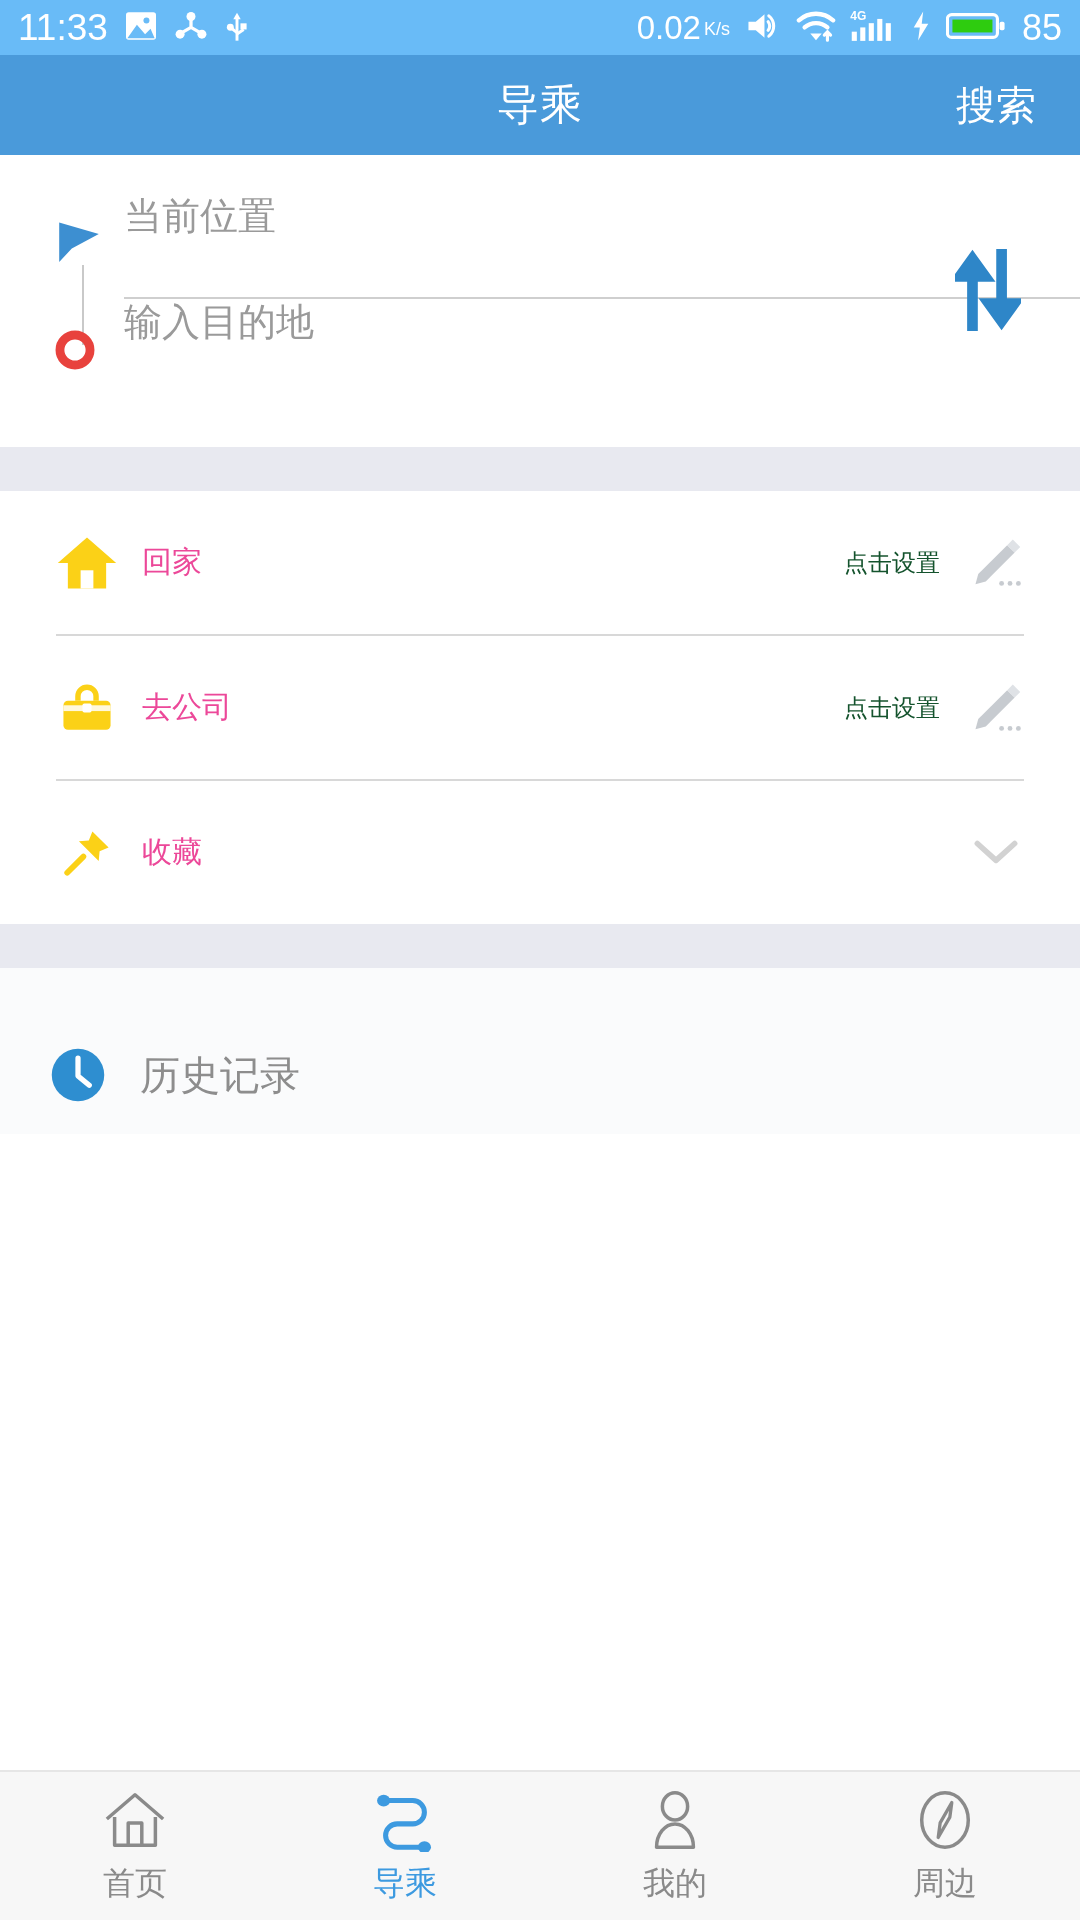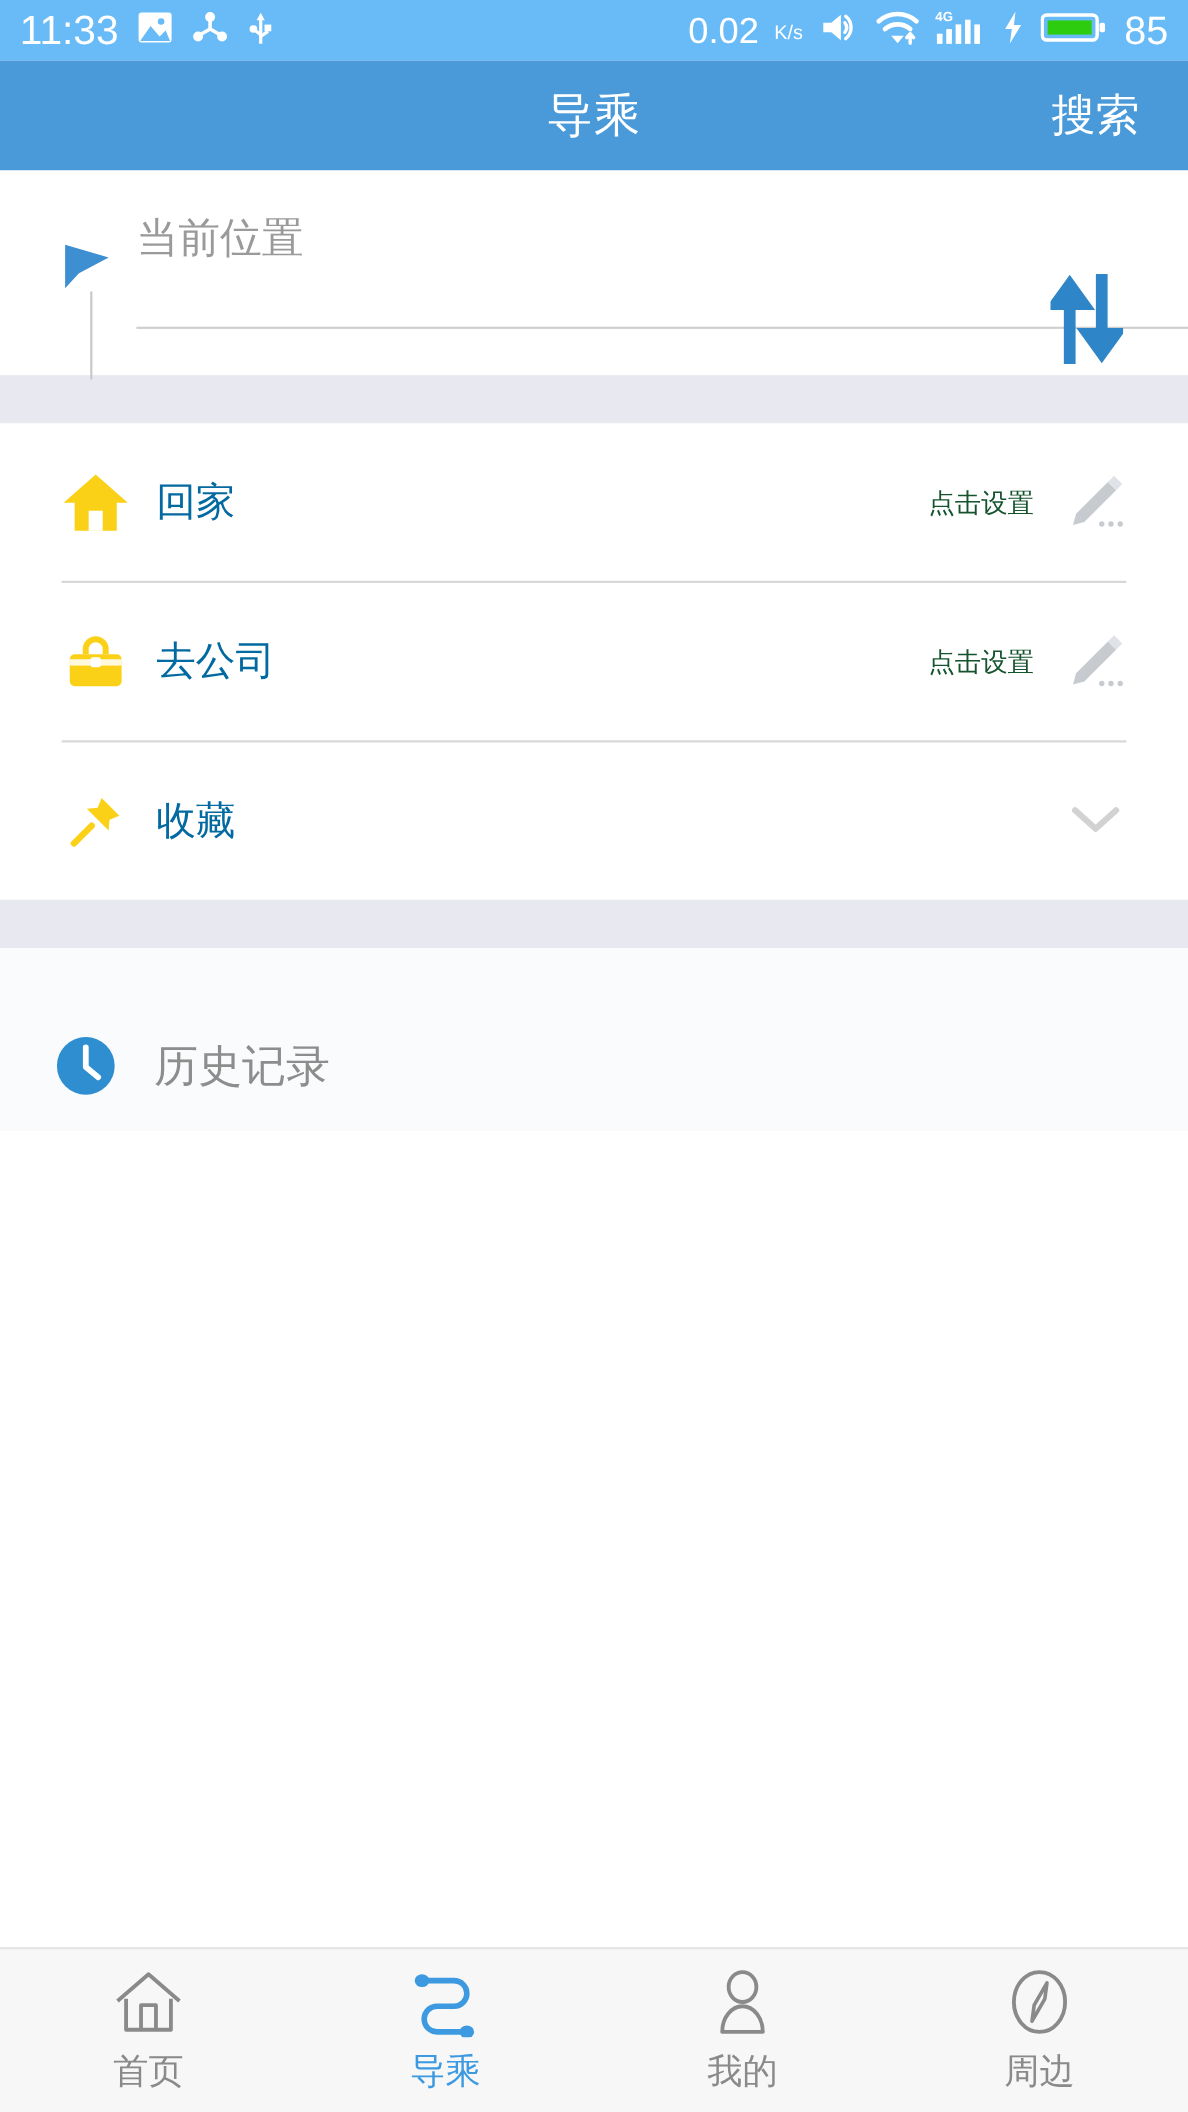--- a/index.html
+++ b/index.html
@@ -13,21 +13,21 @@
 
   
   .statusbar {
     height:55px; background:#69bbf7; flex:0 0 55px;
     display:flex; align-items:center; padding:0 18px; color:#fff;
   }
   .sb-left { display:flex; align-items:center; gap:16px; }
   .sb-time { font-size:37px; font-weight:500; letter-spacing:0px; line-height:1; }
   .sb-right { margin-left:auto; display:flex; align-items:center; gap:14px;text-align:right; }
   .sb-speed { font-size:33px; font-weight:500; display:flex; align-items:flex-end; line-height:1; }
-  .sb-speed .unit { font-size:18px; margin-left:14px; position:relative; top:-6px; }
+  .sb-speed .unit { font-size:18px; margin-left:3px; position:relative; top:-6px; }
   .sb-batt-num { font-size:36px; font-weight:500; line-height:1; margin-left:2px; }
   .ic { display:inline-block; }
 
   
   .header {
     height:100px; flex:0 0 100px; background:#4a9ada;
     display:flex; align-items:center; justify-content:center;
     position:relative;
   }
   .header-title { color:#fff; font-size:42px; font-weight:400; letter-spacing:1px; }
@@ -61,21 +61,21 @@
   .band { background:#e8e9f0; flex:0 0 44px; height:44px; }
 
   
   .list-block { background:#ffffff; flex:0 0 auto; }
   .list-row {
     height:143px; display:flex; align-items:center;
     padding:0 44px 0 44px; position:relative;
   }
   .row-sep { height:2px; background:#d8d8d8; margin:0 56px; }
   .row-icon { width:86px; flex:0 0 86px; display:flex; align-items:center; justify-content:center; }
-  .row-label { font-size:36px; color:#0369a1; font-weight:400; margin-left:12px; }
+  .row-label { font-size:30px; color:#ec4899; font-weight:400; margin-left:12px; }
   .row-right { margin-left:auto; display:flex; align-items:center; gap:28px; }
   .row-hint { font-size:24px; color:#14532d; }
   .chev { margin-right:12px; }
 
   
   .history-block { background:#fafbfc; flex:0 0 auto; }
   .history-row { height:118px; display:flex; align-items:center; padding:0 48px;margin-top:48px; }
   .history-icon { width:80px; flex:0 0 80px; display:flex; align-items:center; }
   .history-label { font-size:40px; color:#8d8d8d; margin-left:12px; }
 
@@ -189,20 +189,28 @@
         <span class="route-icon-wrap">
           <svg width="54" height="54" viewBox="0 0 30 30">
               <path d="M4 3 L4 25 L11 17.5 L26 9.5 Z" fill="#3d8fd1"></path>
             </svg>
         </span>
         <span class="route-text">当前位置</span>
       </div>
 
       <div class="route-divider"></div>
 
+      <div class="route-row">
+        <span class="route-icon-wrap">
+          <svg width="46" height="46" viewBox="0 0 26 26">
+              <circle cx="13" cy="13" r="8.5" fill="none" stroke="#e8423d" stroke-width="5"></circle>
+            </svg>
+        </span>
+        <span class="route-text">输入目的地</span>
+      </div>
     </div>
 
     <div class="swap-btn">
       <span>
         <svg width="66" height="82" viewBox="0 0 34 42">
           <path d="M9 40 L9 11 M9 5 L2.5 14 L15.5 14 Z" stroke="#2e86c8" stroke-width="5.5" fill="#2e86c8" stroke-linecap="square"></path>
           <path d="M24 2 L24 31 M24 37 L17.5 28 L30.5 28 Z" stroke="#2e86c8" stroke-width="5.5" fill="#2e86c8" stroke-linecap="square"></path>
         </svg>
       </span>
     </div>

